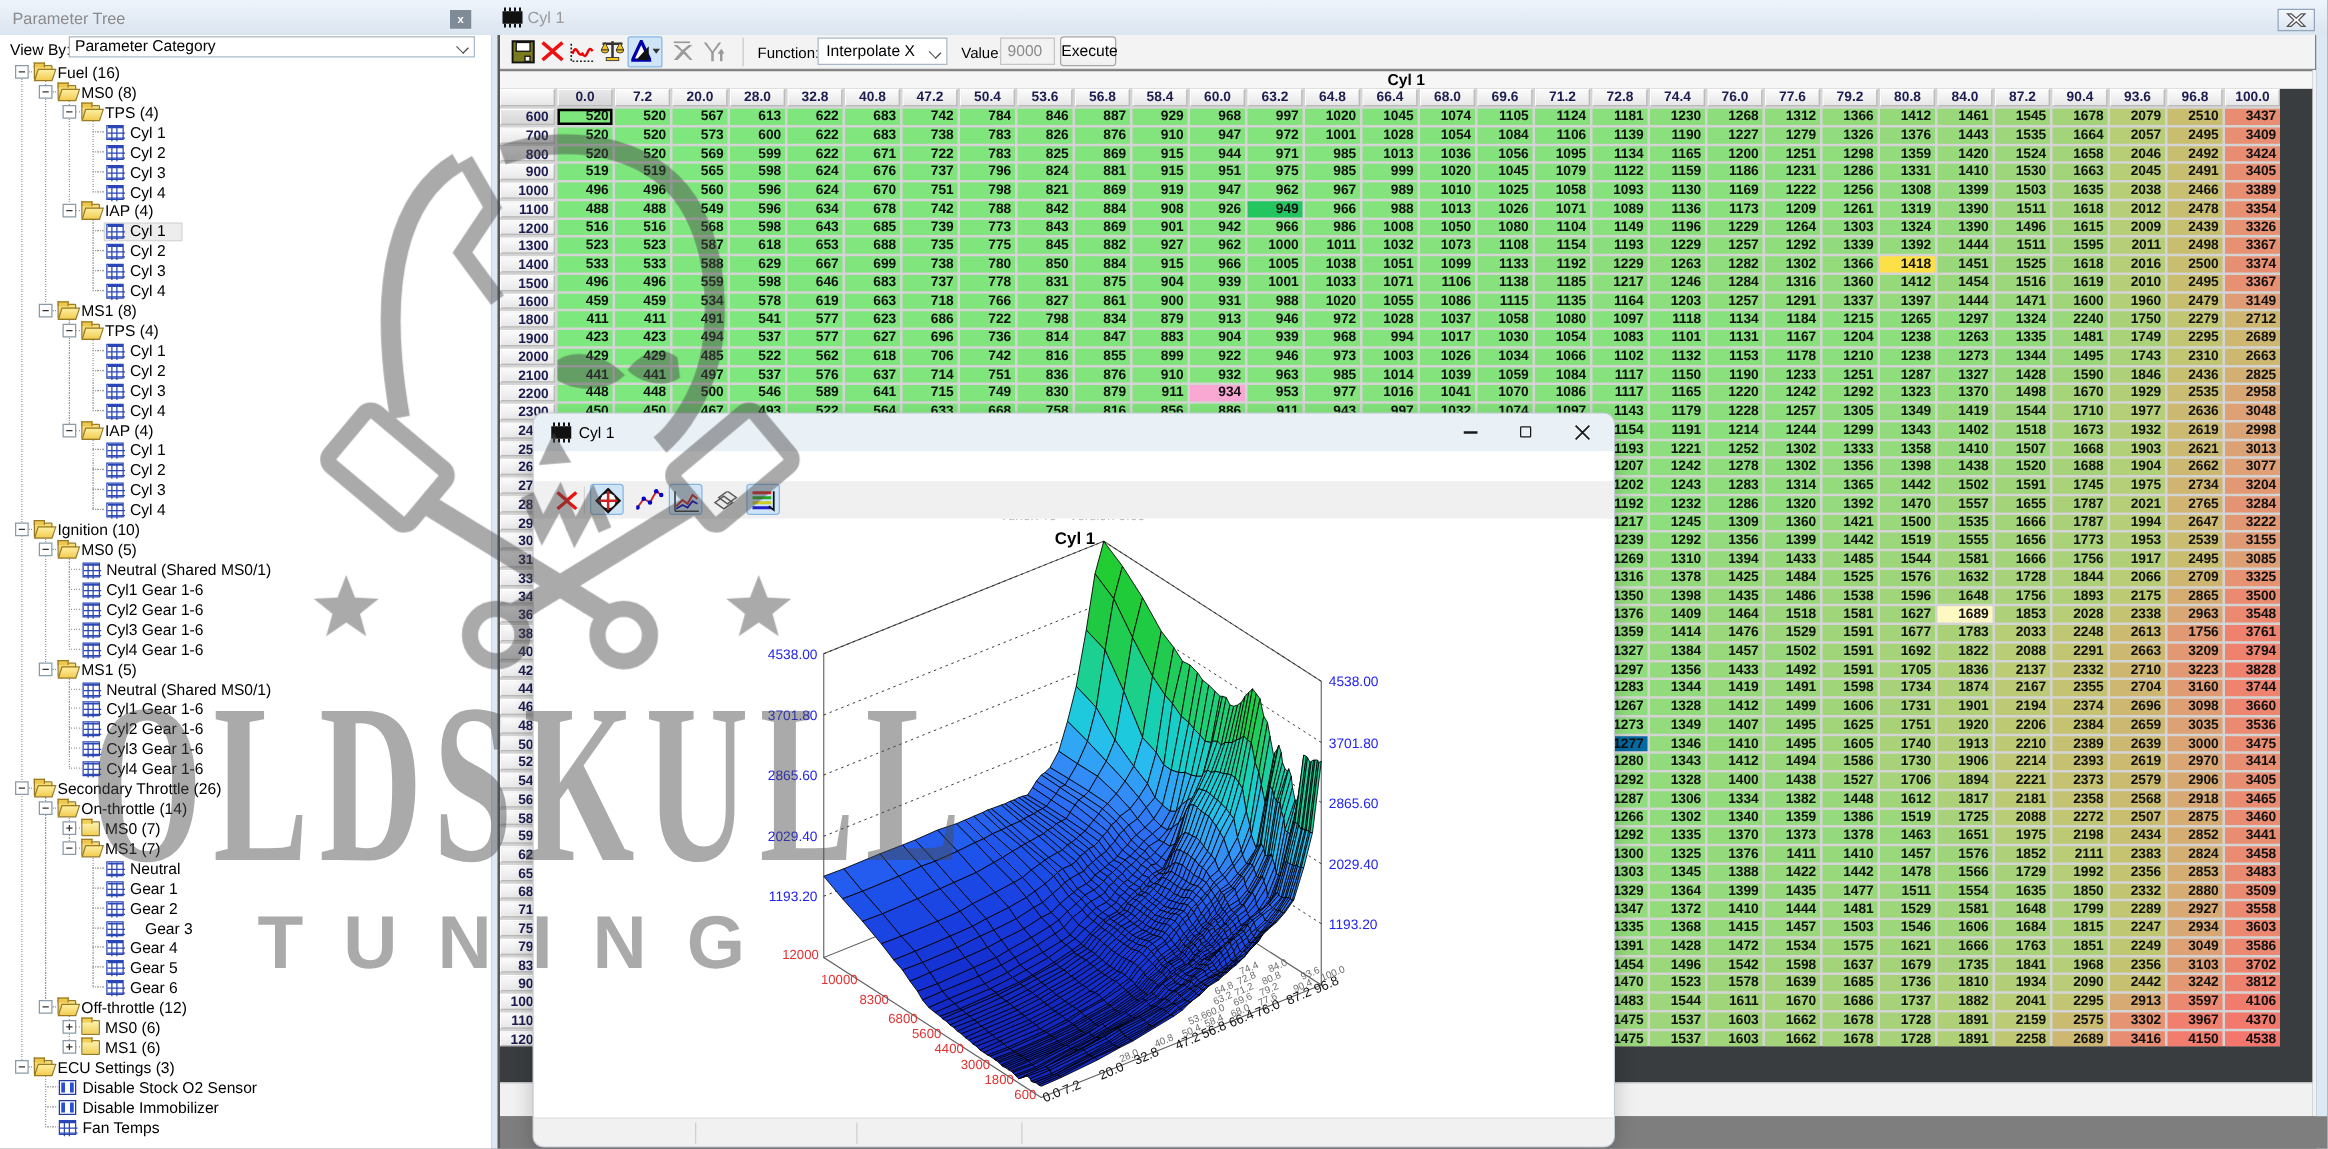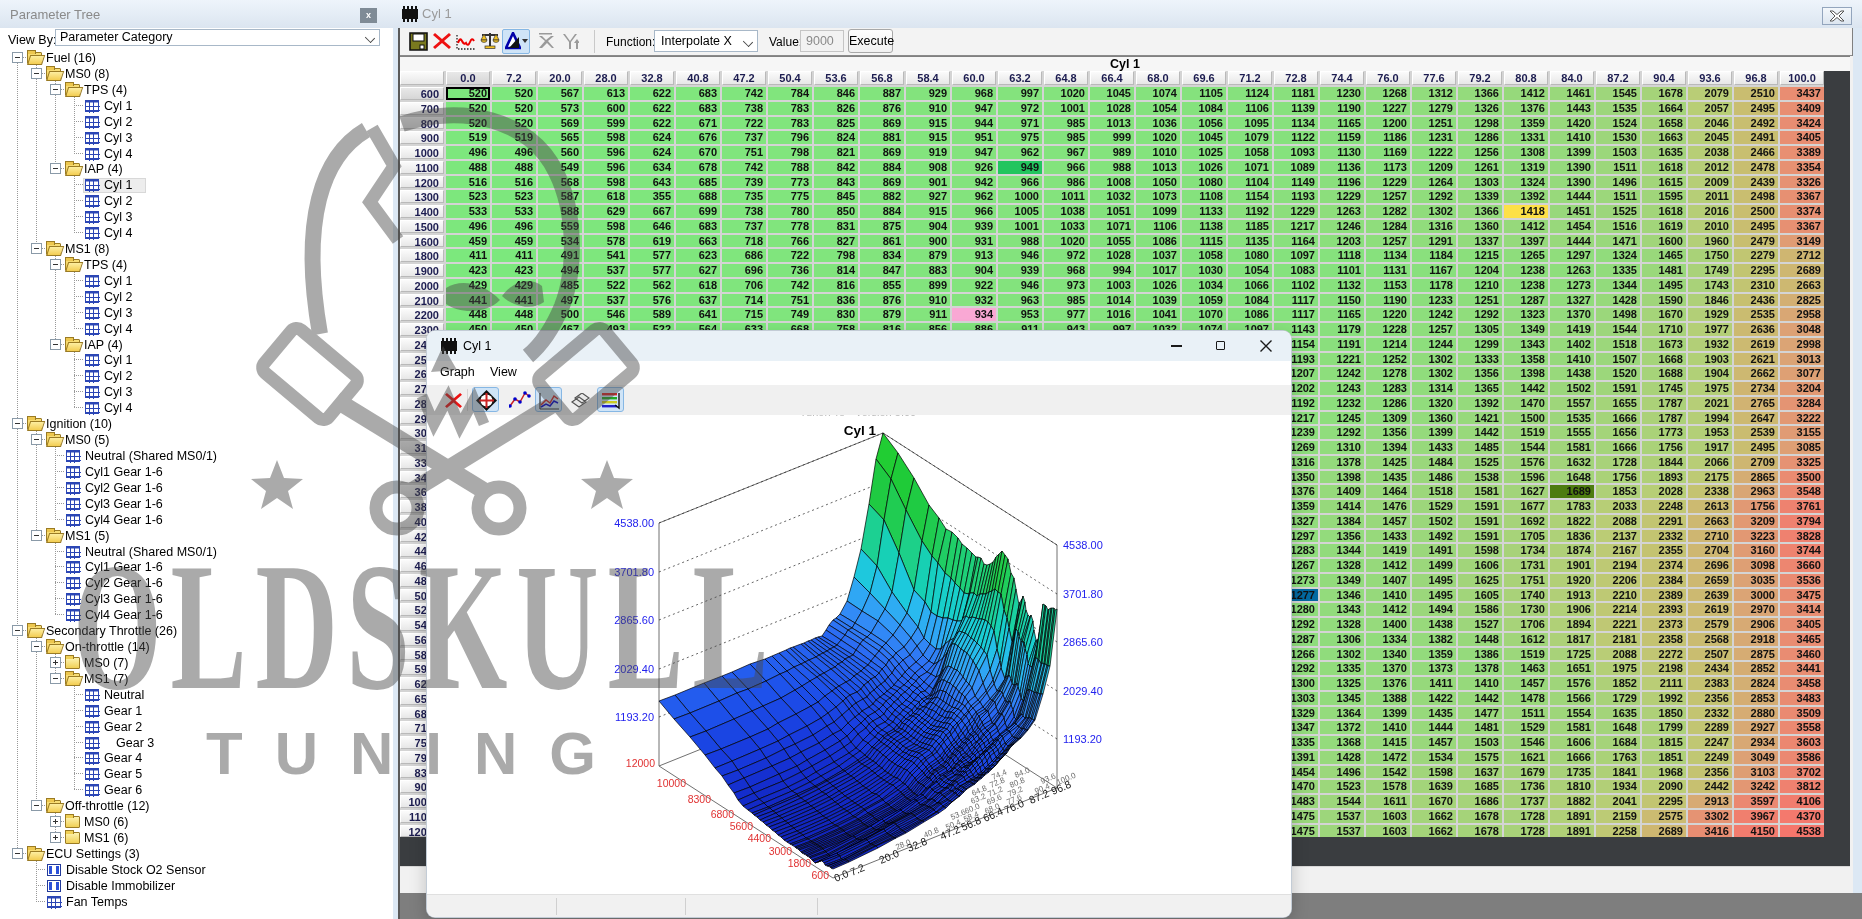--- a/index.html
+++ b/index.html
@@ -573,21 +573,21 @@
       <i style="background:#9bd77b">1496</i>
       <i style="background:#a2d57a">1615</i>
       <i style="background:#b6ce77">2009</i>
       <i style="background:#c7c070">2439</i>
       <i style="background:#e69273">3326</i>
       <i class="r">1300</i>
       <i style="background:#7de77d">523</i>
       <i style="background:#7de77d">523</i>
       <i style="background:#7ee67d">587</i>
       <i style="background:#7fe67d">618</i>
-      <i style="background:#7fe67d">355</i>
+      <i style="background:#7fe67d">653</i>
       <i style="background:#80e67d">688</i>
       <i style="background:#80e57d">735</i>
       <i style="background:#81e57d">775</i>
       <i style="background:#82e47d">845</i>
       <i style="background:#82e47d">882</i>
       <i style="background:#83e47d">927</i>
       <i style="background:#83e37d">962</i>
       <i style="background:#84e37d">1000</i>
       <i style="background:#84e37d">1011</i>
       <i style="background:#84e37d">1032</i>
@@ -719,21 +719,21 @@
       <i style="background:#84e27d">1058</i>
       <i style="background:#85e27d">1080</i>
       <i style="background:#85e27d">1097</i>
       <i style="background:#86e27d">1118</i>
       <i style="background:#87e17d">1134</i>
       <i style="background:#8ae07d">1184</i>
       <i style="background:#8bdf7c">1215</i>
       <i style="background:#8edd7c">1265</i>
       <i style="background:#90dd7c">1297</i>
       <i style="background:#91dc7c">1324</i>
-      <i style="background:#99d87b">1465</i>
+      <i style="background:#99d87b">2240</i>
       <i style="background:#a9d278">1750</i>
       <i style="background:#c1c672">2279</i>
       <i style="background:#cfb671">2712</i>
       <i class="r">1900</i>
       <i style="background:#7ce87d">423</i>
       <i style="background:#7ce87d">423</i>
       <i style="background:#7de77d">494</i>
       <i style="background:#7ee77d">537</i>
       <i style="background:#7ee77d">577</i>
       <i style="background:#7fe67d">627</i>
@@ -1213,21 +1213,21 @@
       <i style="background:#8ae07d">1185</i>
       <i style="background:#8cde7c">1231</i>
       <i style="background:#8fdd7c">1285</i>
       <i style="background:#91dc7c">1316</i>
       <i style="background:#94da7c">1376</i>
       <i style="background:#96da7b">1409</i>
       <i style="background:#99d87b">1464</i>
       <i style="background:#9cd77b">1518</i>
       <i style="background:#a0d57a">1581</i>
       <i style="background:#a2d47a">1627</i>
-      <i style="background:#4d7c0f">1689</i>
+      <i style="background:#fef9c3">1689</i>
       <i style="background:#aed078">1853</i>
       <i style="background:#b7ce76">2028</i>
       <i style="background:#c4c371">2338</i>
       <i style="background:#d9a675">2963</i>
       <i style="background:#eb8971">3548</i>
       <i class="r">3800</i>
       <i style="background:#7de77d">476</i>
       <i style="background:#7de77d">476</i>
       <i style="background:#7de77d">498</i>
       <i style="background:#7ee77d">531</i>
@@ -1947,24 +1947,20 @@
   </div>
 <div id="fw">
     <div id="fwt">
       <span class="chip" style="left:14px;top:10px"></span>
       <span style="position:absolute;left:36px;top:8px;font-size:12.5px">Cyl 1</span>
       <span style="position:absolute;left:744px;top:14px;width:11px;height:2px;background:#1a1a1a"></span>
       <span style="position:absolute;left:789px;top:10px;width:9px;height:9px;border:1.5px solid #1a1a1a;border-radius:1px"></span>
       <svg style="position:absolute;left:833px;top:9px" width="12" height="12" viewBox="0 0 12 12">
         <path d="M0.5 0.5 L11.5 11.5 M11.5 0.5 L0.5 11.5" stroke="#1a1a1a" stroke-width="1.4"></path>
       </svg>
-    </div>
-    <div id="fwmenu">
-      <span style="position:absolute;left:13px;top:4px">Graph</span>
-      <span style="position:absolute;left:63px;top:4px">View</span>
     </div>
     <div id="fwtb">
       <svg style="position:absolute;left:18px;top:7px" width="17" height="17" viewBox="0 0 18 18">
         <path d="M2 1 9 7 16 1 18 3 11 9 18 15 16 17 9 11 2 17 0 15 7 9 0 3Z" fill="#e11"></path>
       </svg>
       <div style="position:absolute;left:40px;top:4px;width:1px;height:22px;background:#d5d5d5"></div>
       <div class="tbtn pressed" style="left:45px">
         <svg style="position:absolute;left:3px;top:2px" width="21" height="21" viewBox="0 0 21 21">
           <path d="M10.5 0 L21 10.5 10.5 21 0 10.5Z" fill="#111"></path>
           <circle cx="10.5" cy="10.5" r="6" fill="#fff"></circle>

